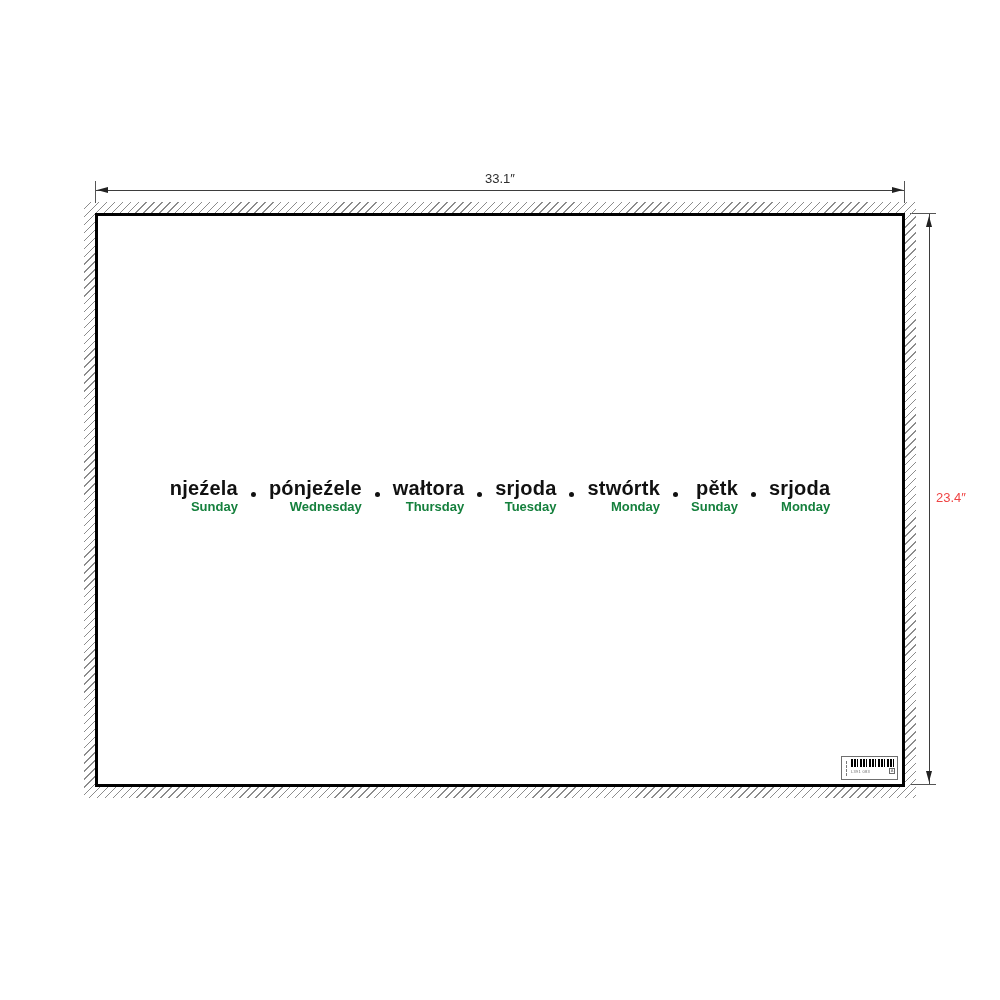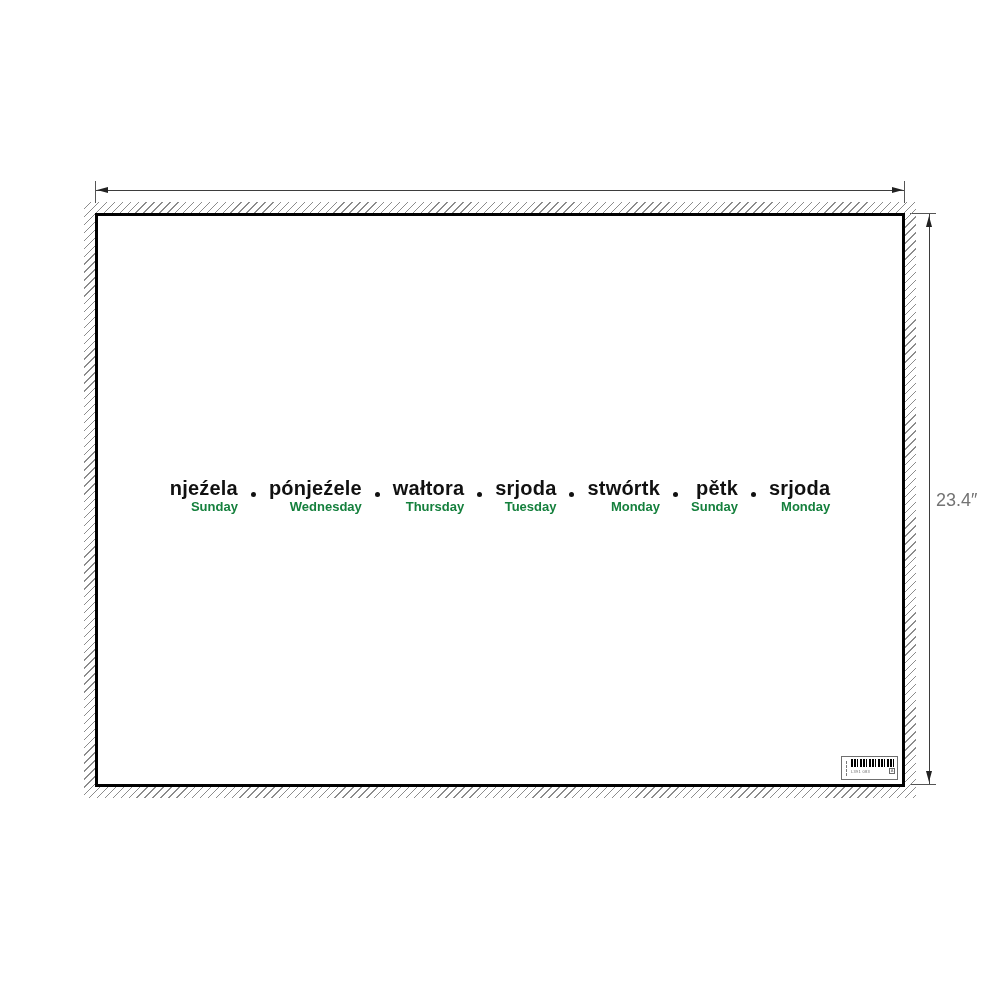--- a/index.html
+++ b/index.html
@@ -80,28 +80,29 @@
     position: absolute; left: 95px; top: 171px; width: 810px;
     text-align: center; font-size: 13px; color: #2e2e2e;
   }
 
   .dim-line-v { position: absolute; left: 929px; top: 214px; width: 1px; height: 570px; background: #3d3d3d; }
   .dim-ext-top    { position: absolute; left: 910px; top: 213px; width: 26px; height: 1px; background: #555555; }
   .dim-ext-bottom { position: absolute; left: 910px; top: 784px; width: 26px; height: 1px; background: #555555; }
   .arrow-up   { left: 926px; top: 216px; border-left: 3.5px solid transparent; border-right: 3.5px solid transparent; border-bottom: 11px solid #222222; }
   .arrow-down { left: 926px; top: 771px; border-left: 3.5px solid transparent; border-right: 3.5px solid transparent; border-top: 11px solid #222222; }
   .dim-label-height {
-    position: absolute; left: 936px; top: 490px; font-size: 18px; color: #737373; white-space: nowrap;
+    position: absolute; left: 936px; top: 490px; font-size: 13px; color: #ef4444; white-space: nowrap;
   }
 </style>
 </head>
 <body>
 
 <div class="canvas">
 
+  <div class="dim-label-width">33.1″</div>
   <div class="dim-line-h"></div>
   <div class="dim-ext-left"></div>
   <div class="dim-ext-right"></div>
   <div class="arrow arrow-left"></div>
   <div class="arrow arrow-right"></div>
 
   <div class="dim-label-height">23.4″</div>
   <div class="dim-line-v"></div>
   <div class="dim-ext-top"></div>
   <div class="dim-ext-bottom"></div>

